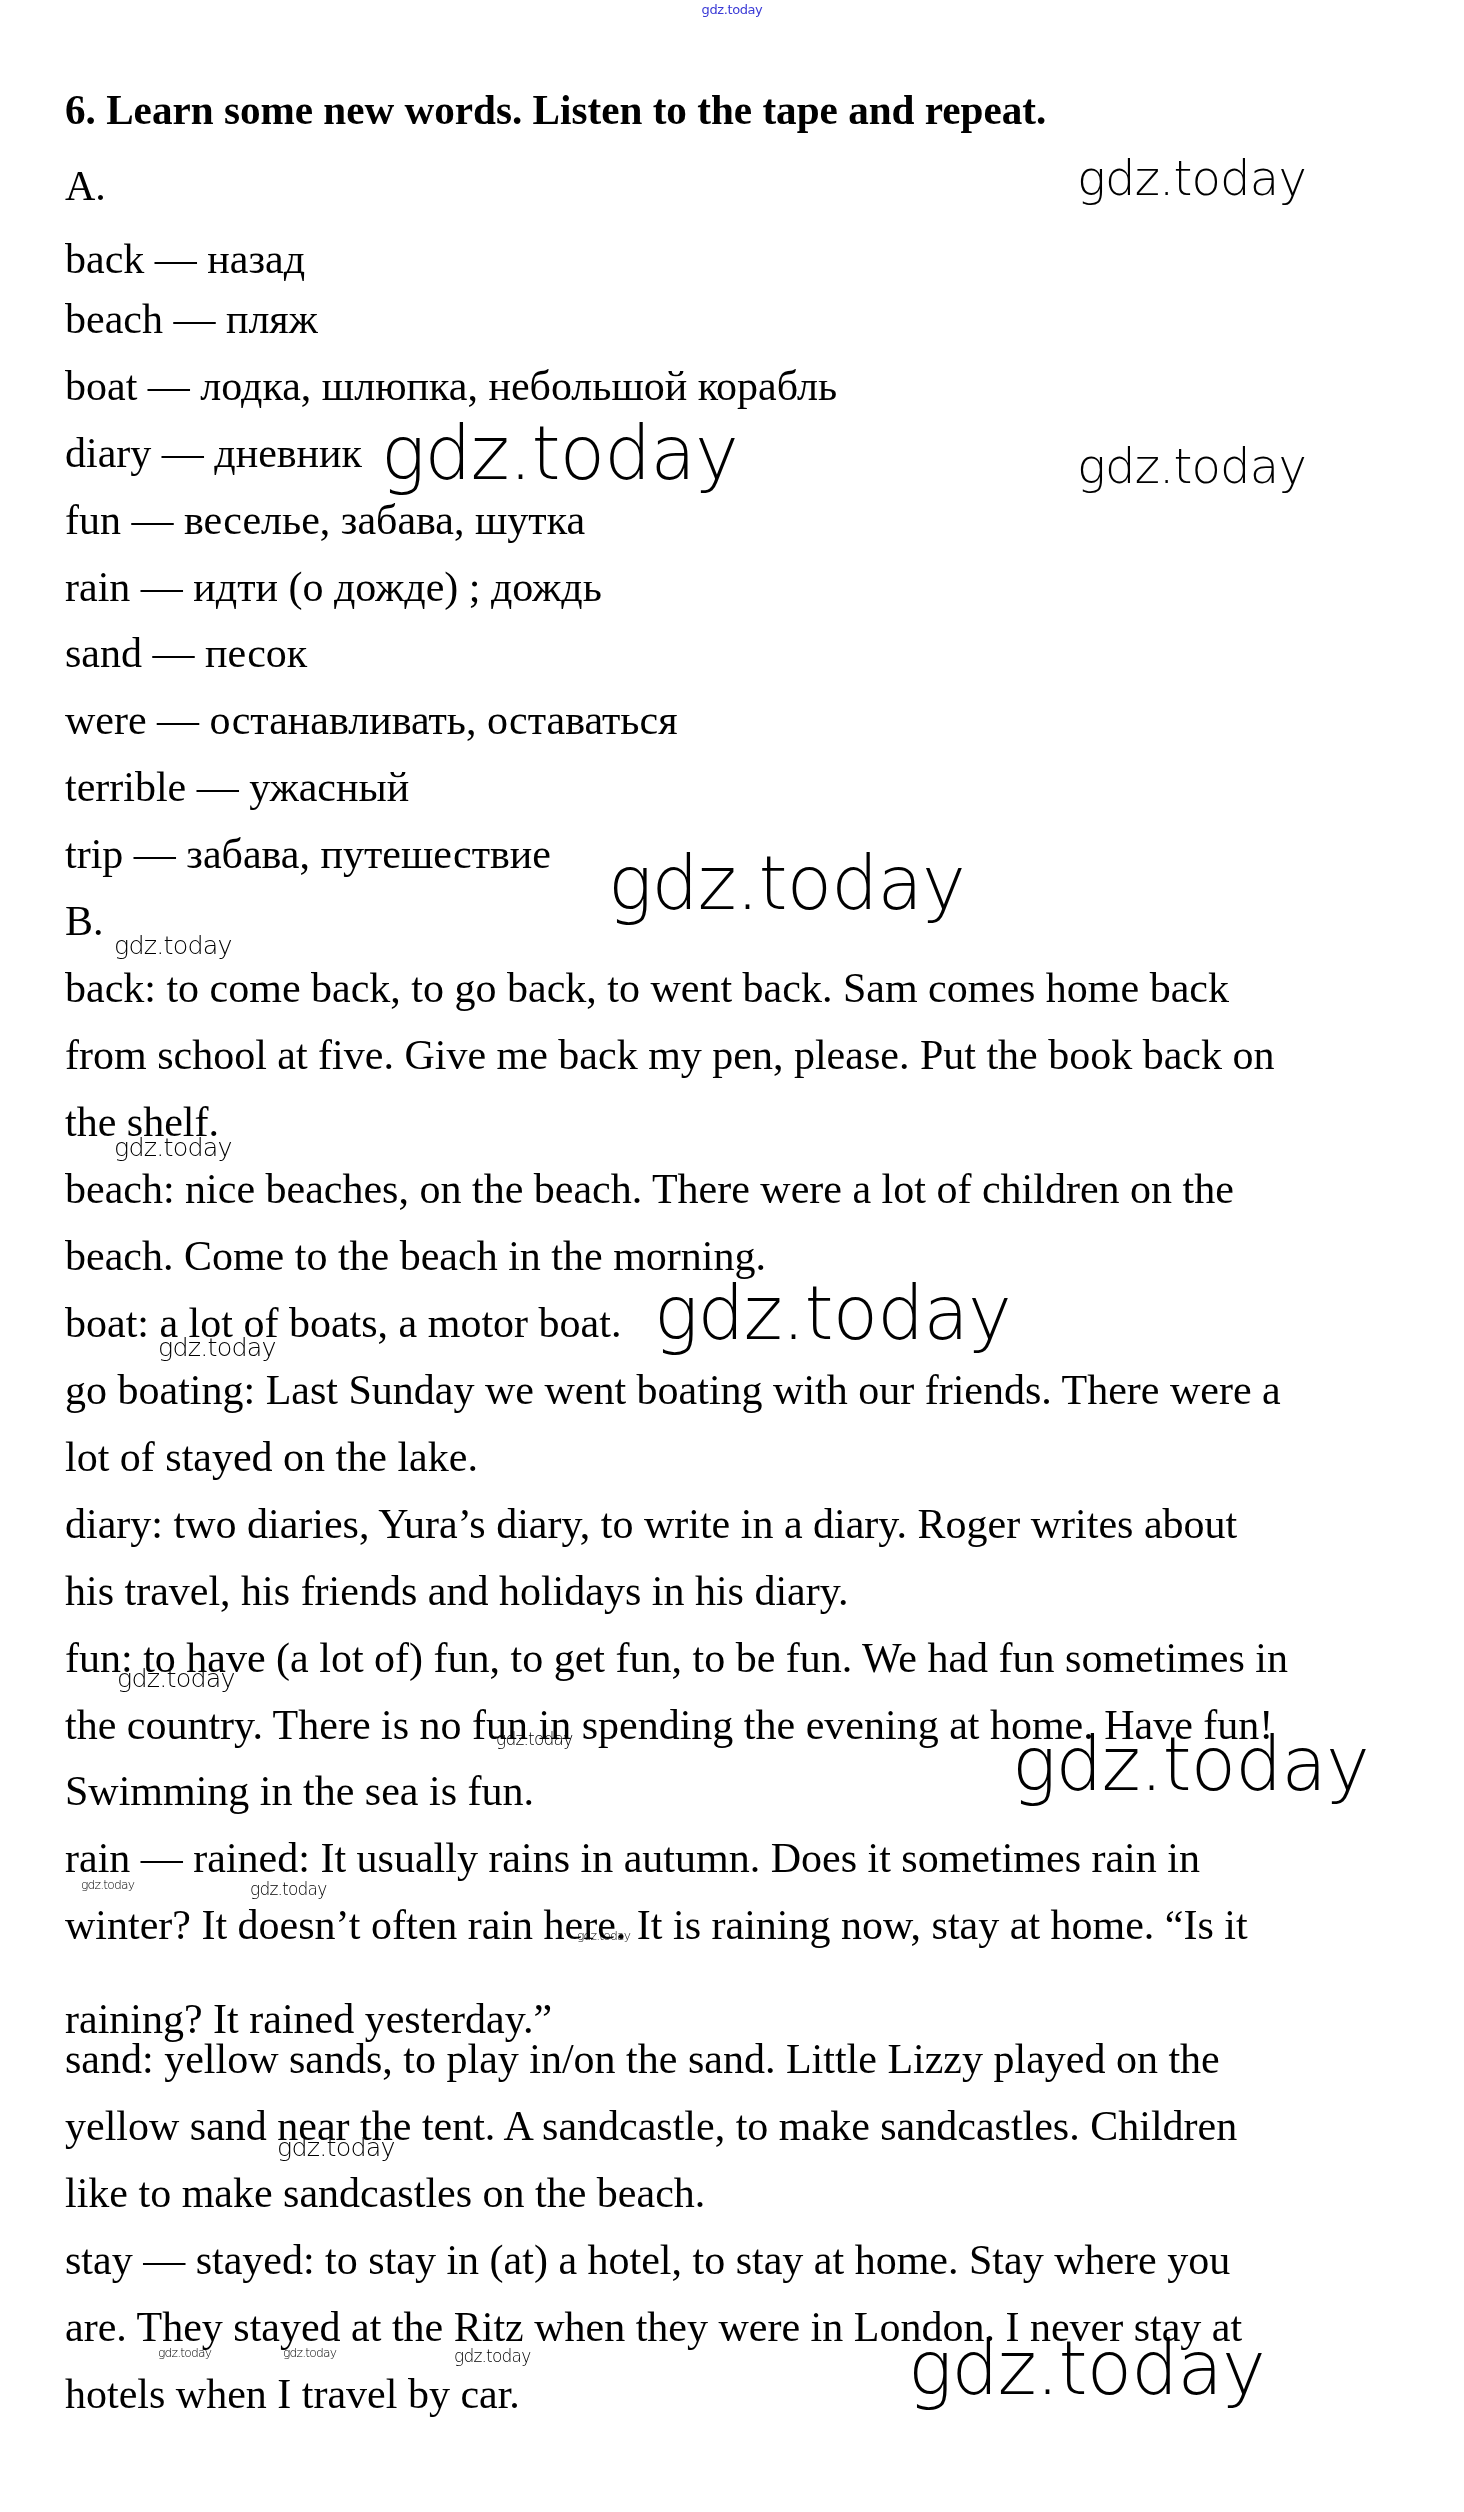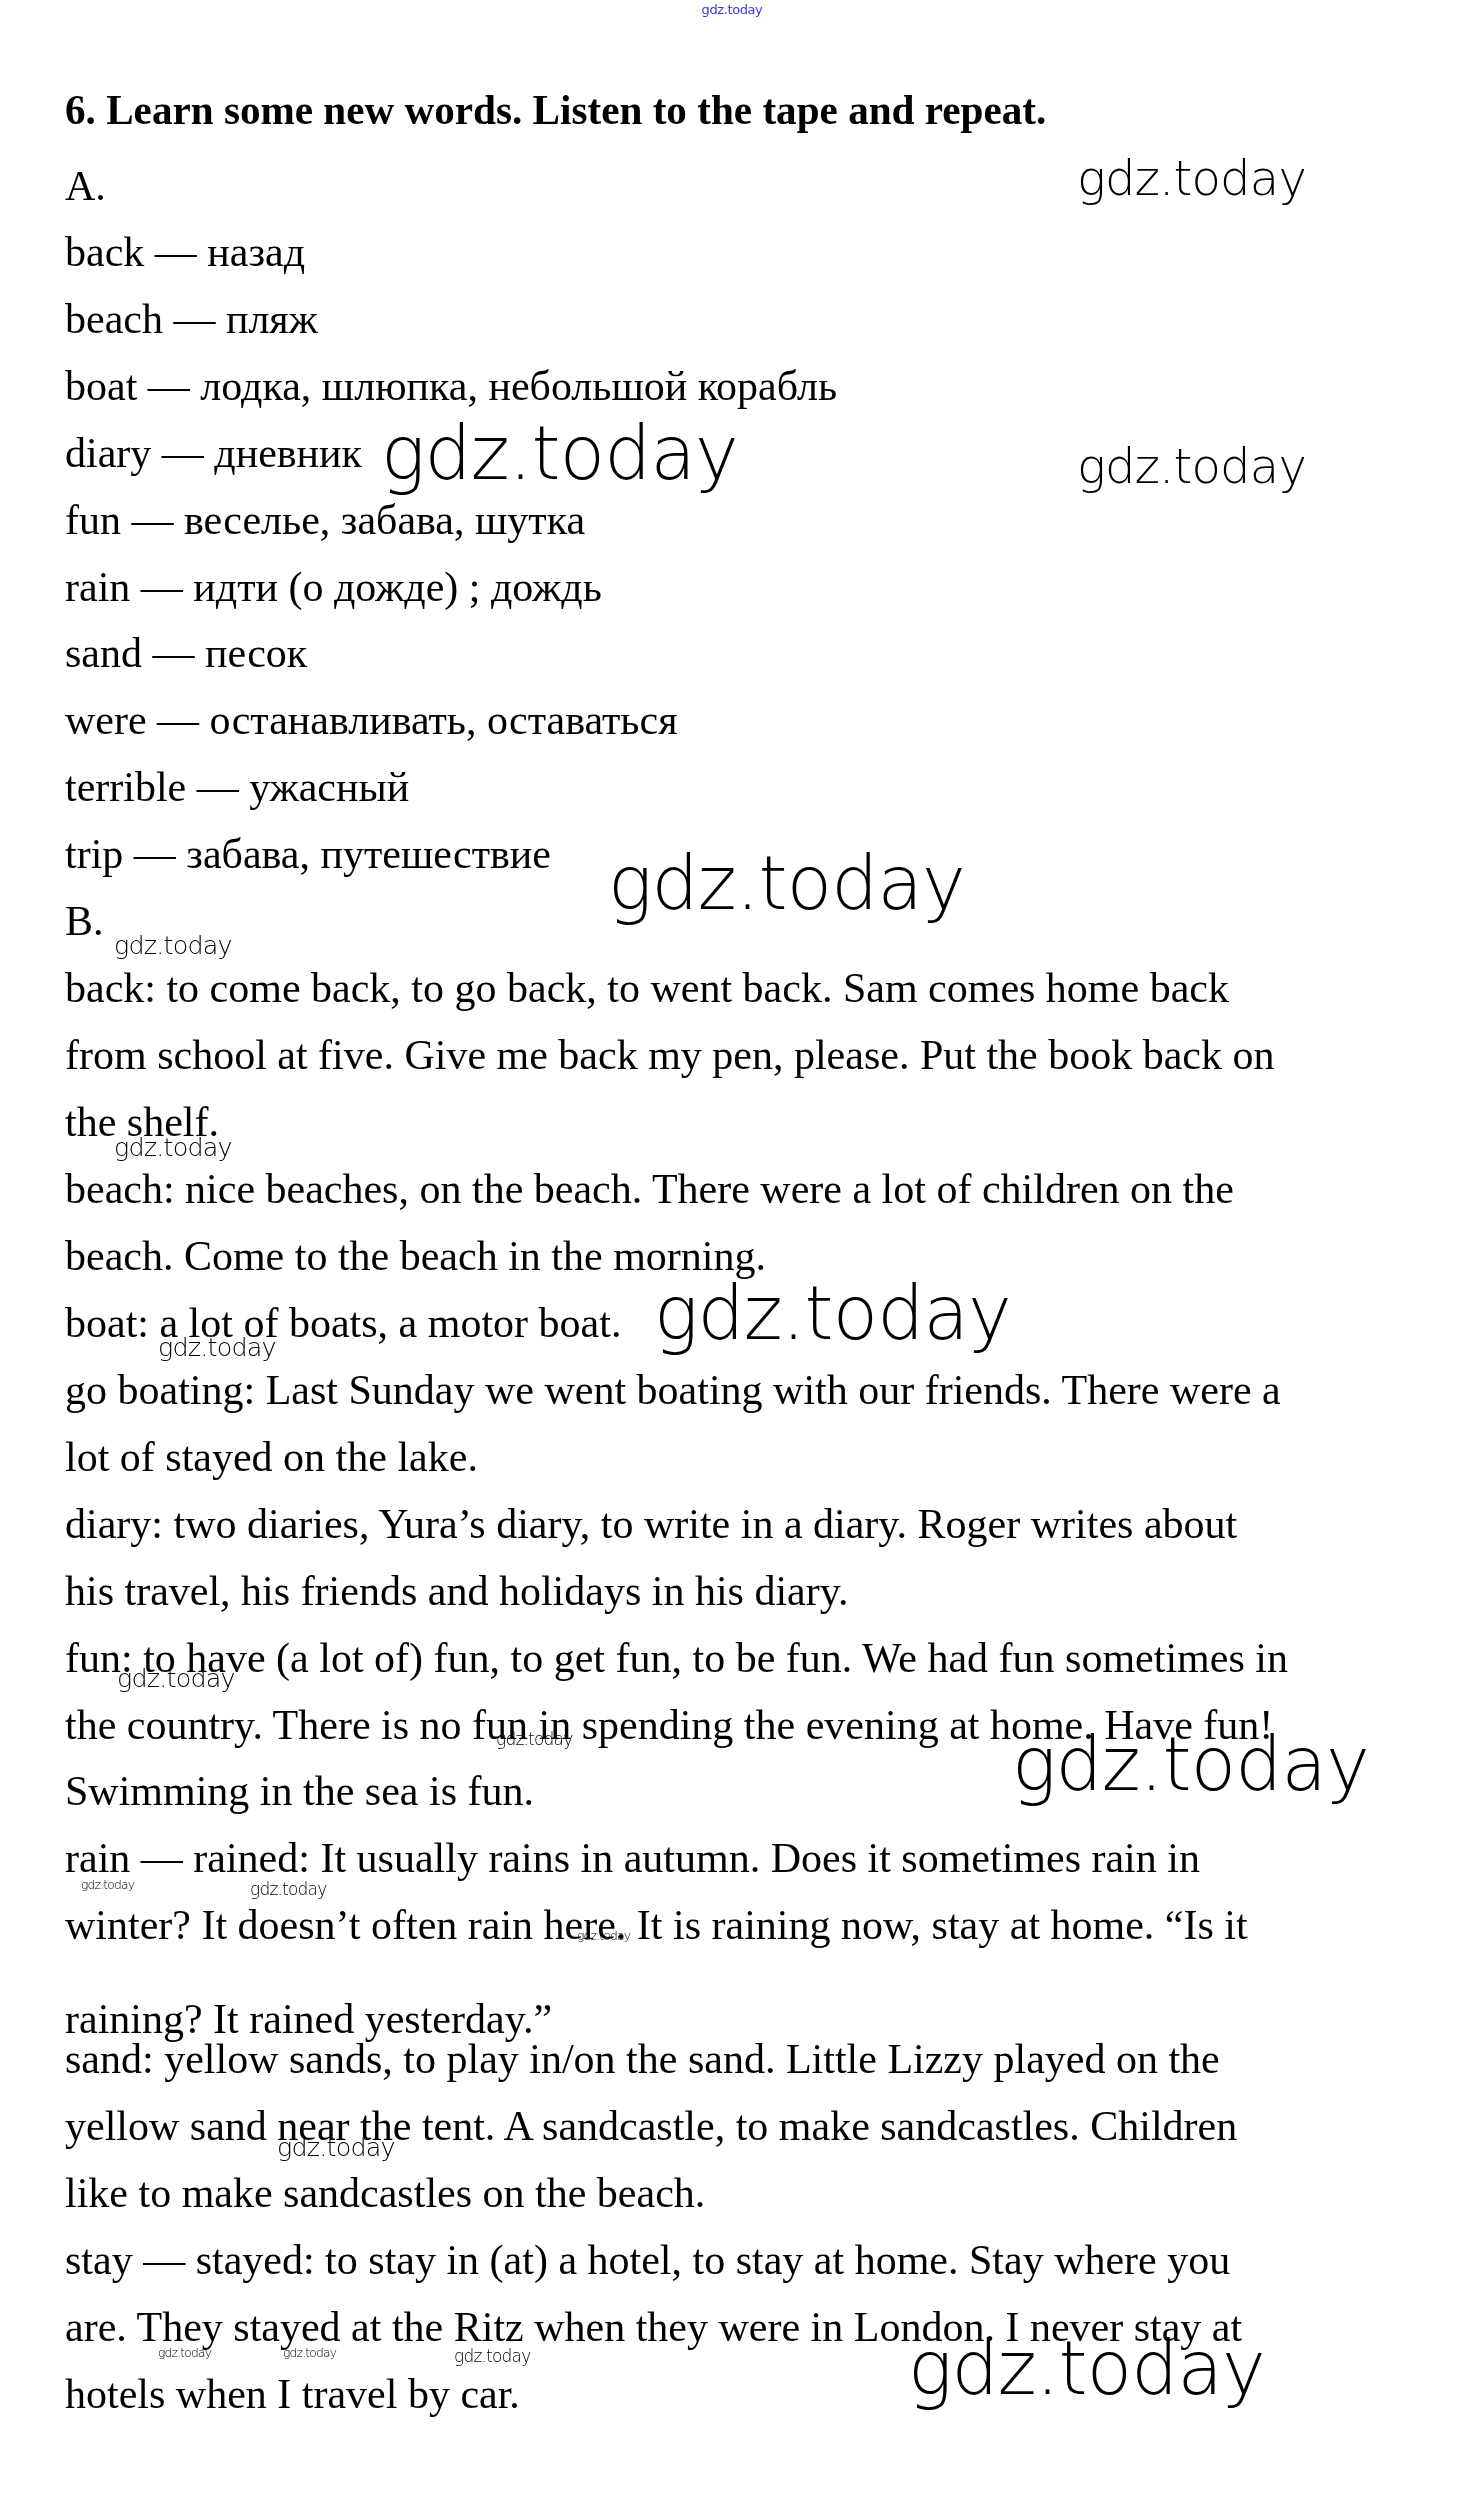--- a/index.html
+++ b/index.html
@@ -19,21 +19,21 @@
   .wm.xxs { font-size: 12.3px; }
 </style>
 </head>
 <body>
 
 <div class="top-wm">gdz.today</div>
 
 <div class="title">6. Learn some new words. Listen to the tape and repeat.</div>
 
 <div class="line" style="top:165px">A.</div>
-<div class="line" style="top:231px">back — назад</div>
+<div class="line" style="top:238px">back — назад</div>
 <div class="line" style="top:298px">beach — пляж</div>
 <div class="line" style="top:365px">boat — лодка, шлюпка, небольшой корабль</div>
 <div class="line" style="top:432px">diary — дневник</div>
 <div class="line" style="top:499px">fun — веселье, забава, шутка</div>
 <div class="line" style="top:566px">rain — идти (о дожде) ; дождь</div>
 <div class="line" style="top:632px">sand — песок</div>
 <div class="line" style="top:699px">were — останавливать, оставаться</div>
 <div class="line" style="top:766px">terrible — ужасный</div>
 <div class="line" style="top:833px">trip — забава, путешествие</div>
 

